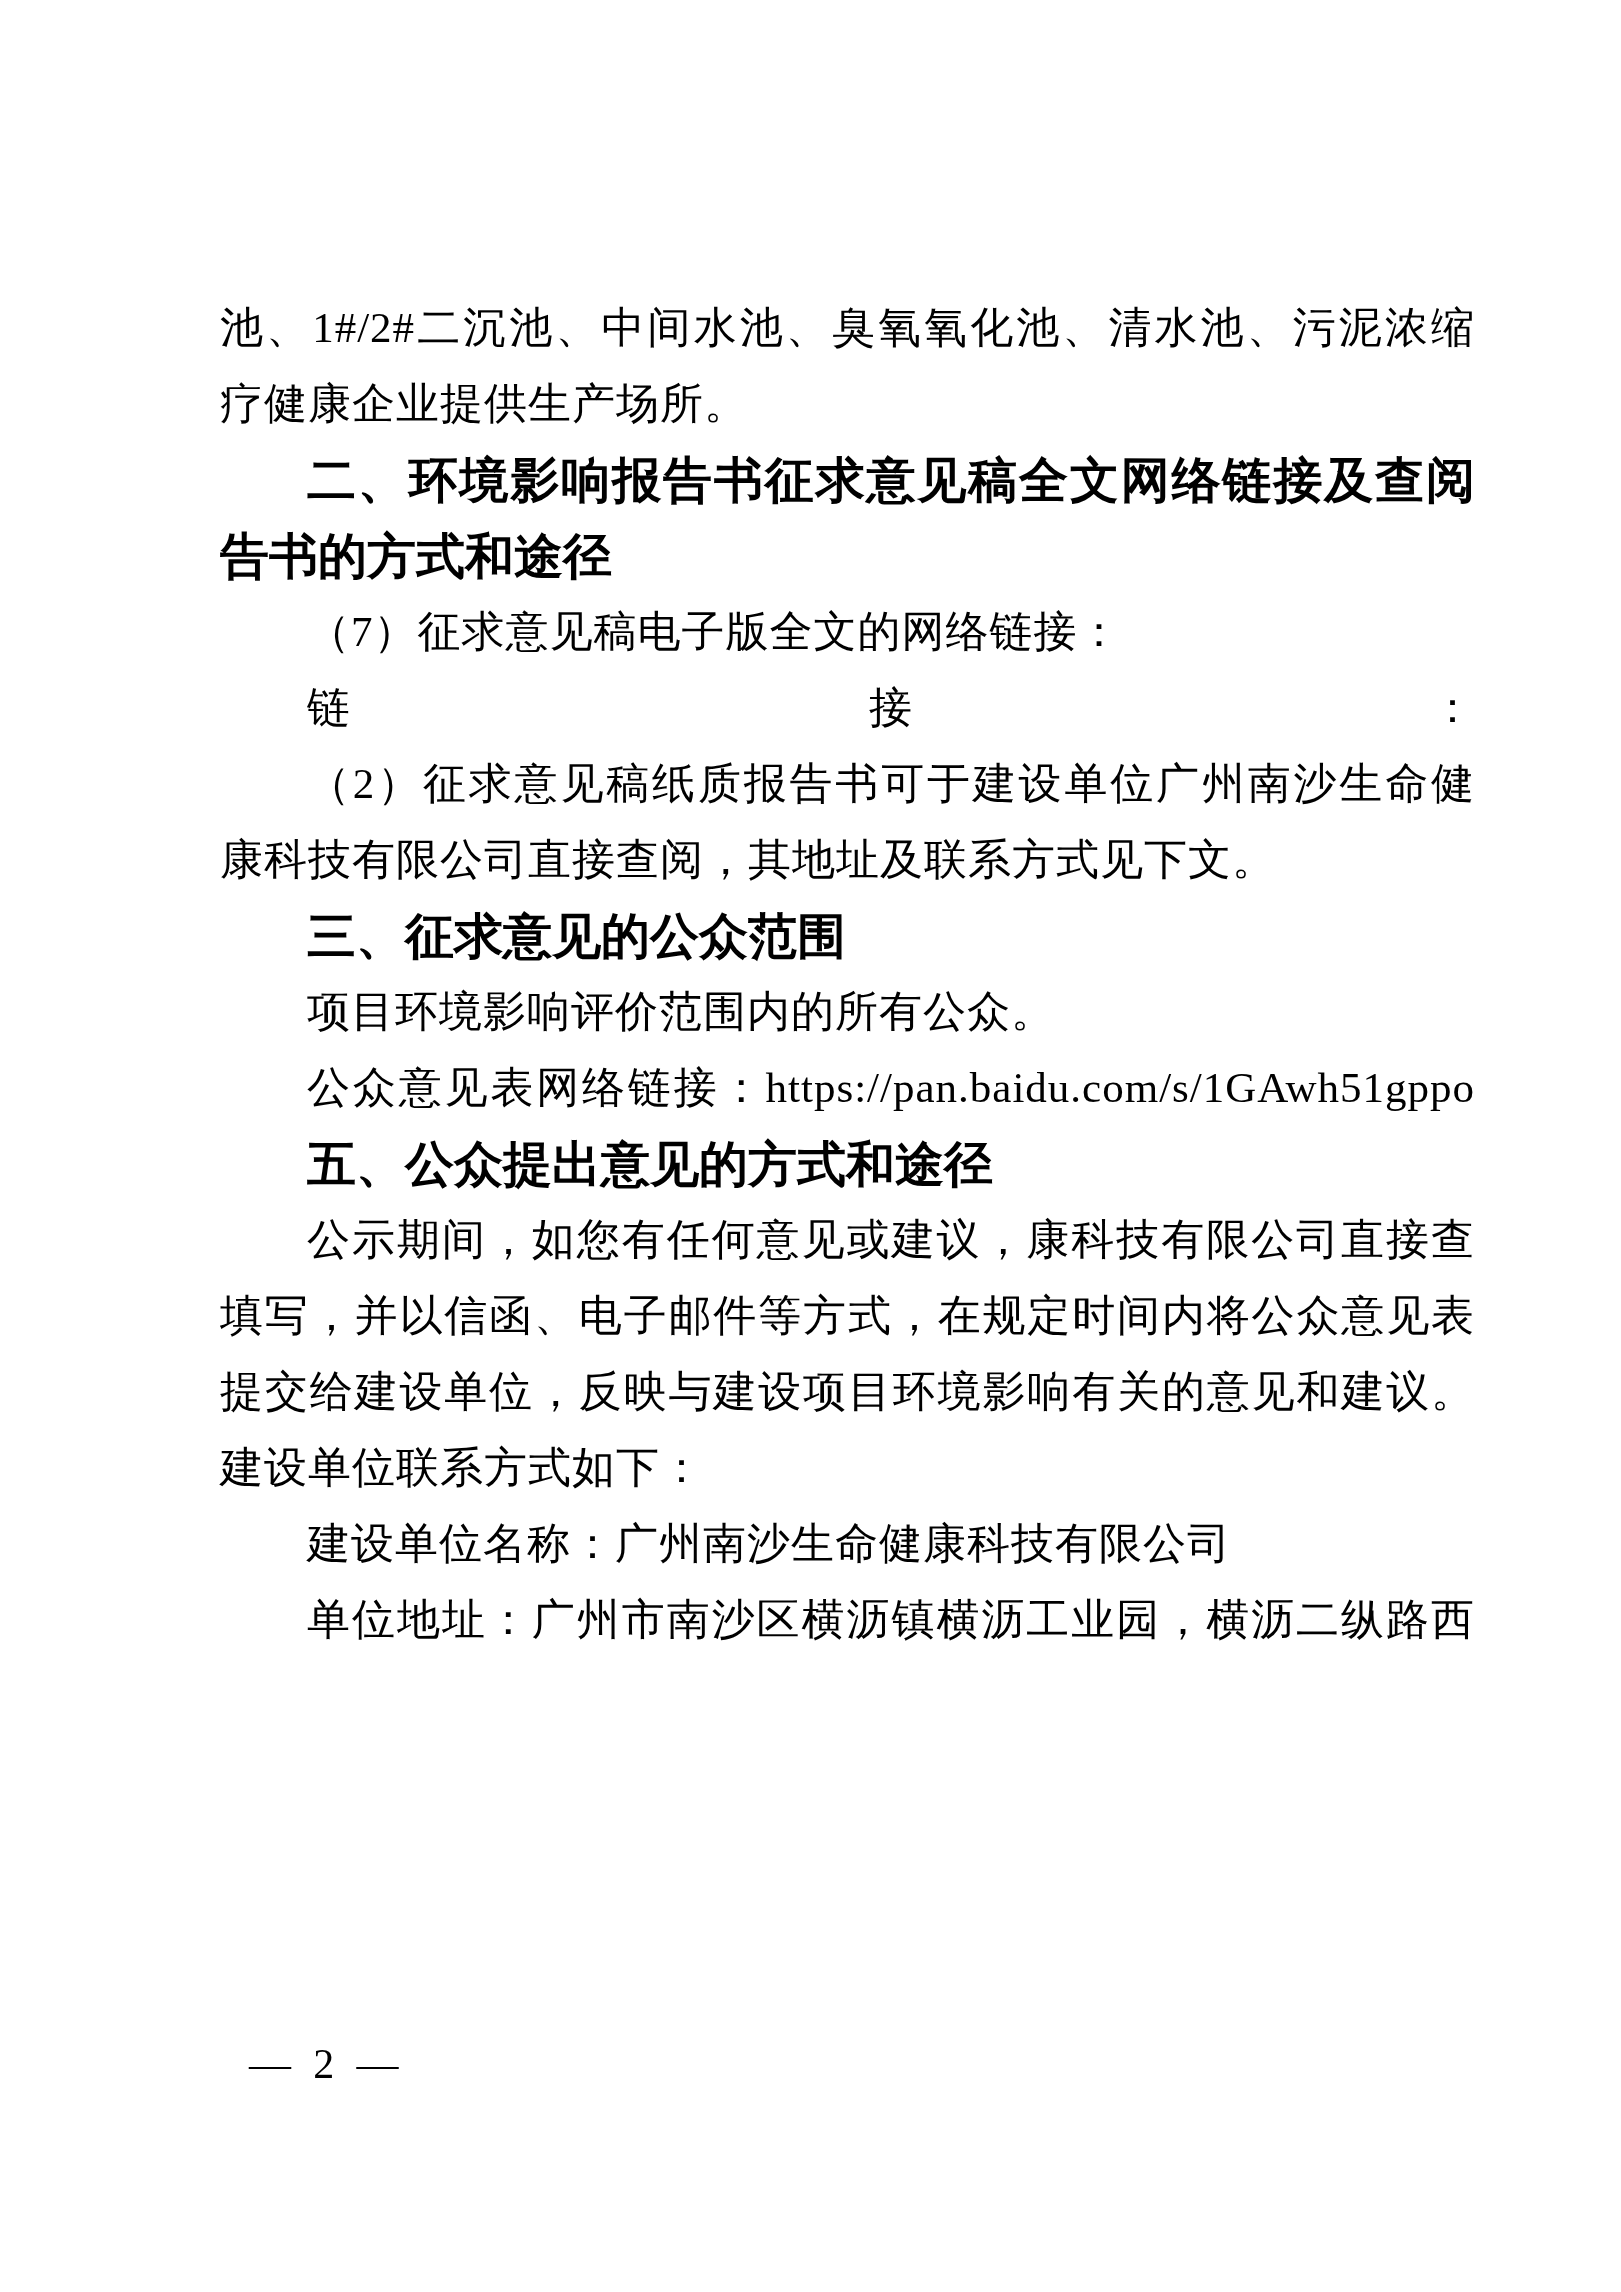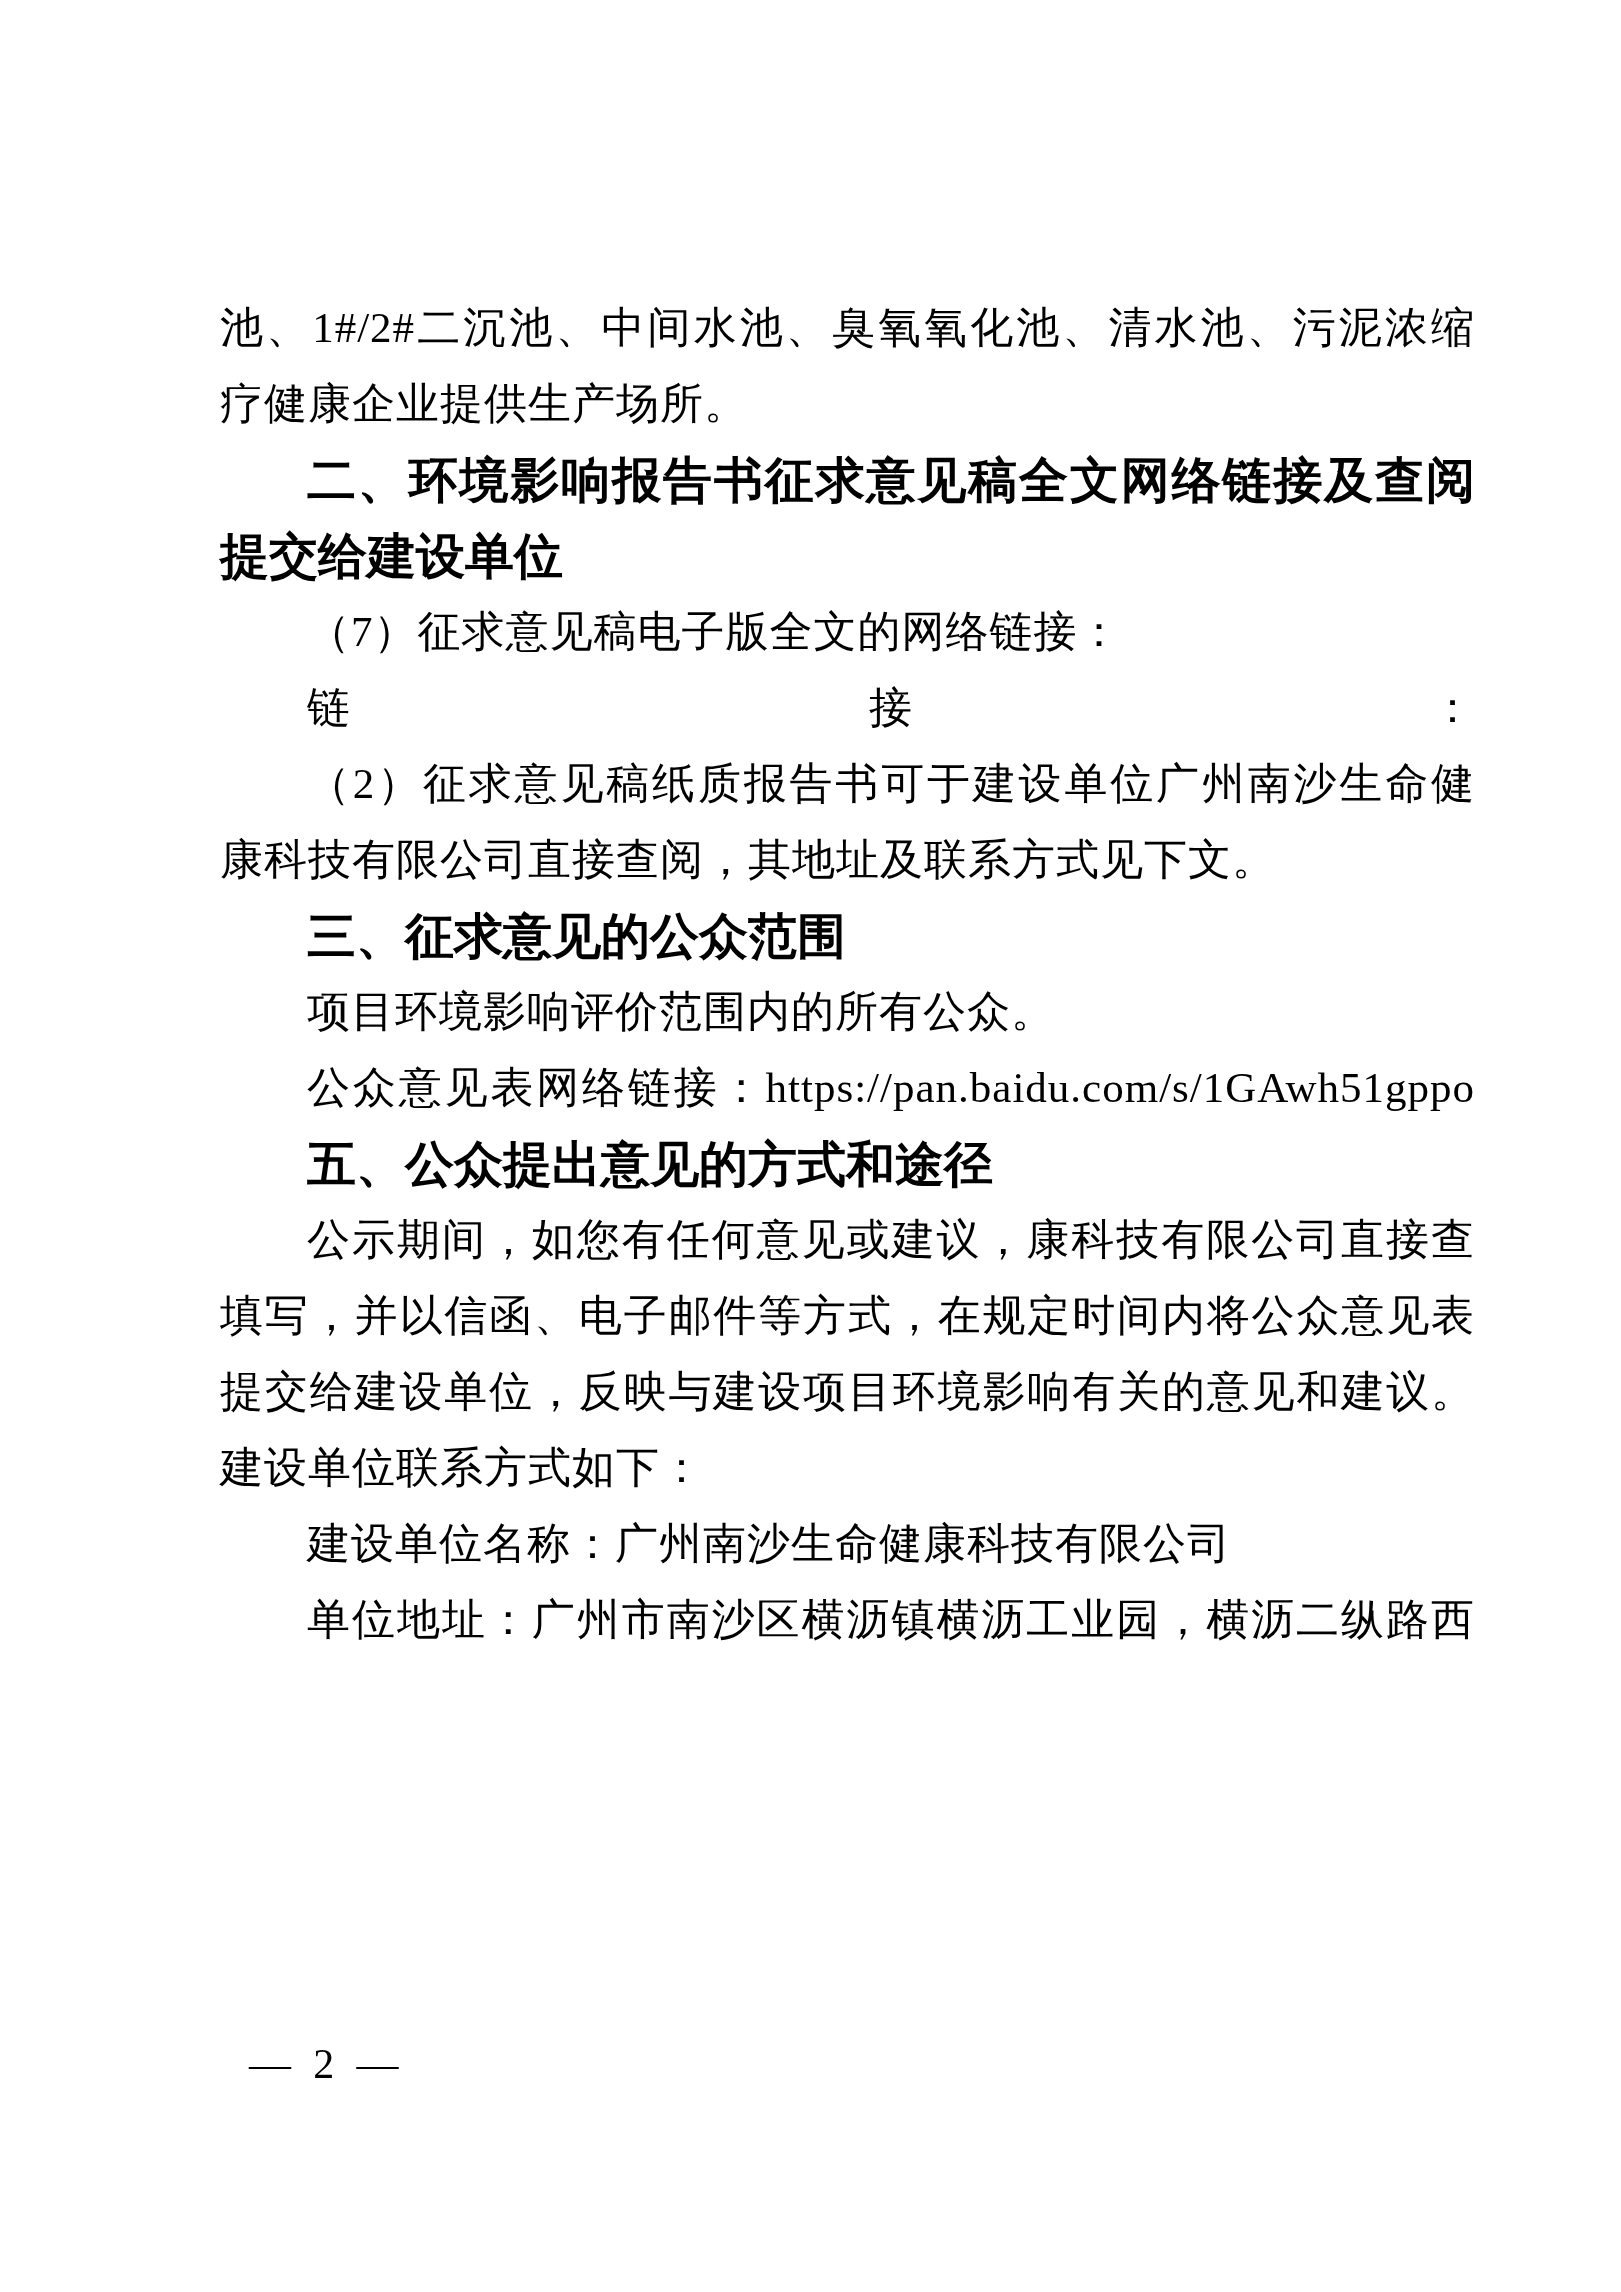--- a/index.html
+++ b/index.html
@@ -58,21 +58,21 @@
   }
 </style>
 </head>
 <body>
 
 <div class="page">
   <div class="content">
     <div class="line fill">池、1#/2#二沉池、中间水池、臭氧氧化池、清水池、污泥浓缩池）。</div>
     <div class="line">疗健康企业提供生产场所。</div>
     <div class="line heading fill indent">二、环境影响报告书征求意见稿全文网络链接及查阅纸质报</div>
-    <div class="line heading">提交给建设单位</div>
+    <div class="line heading">告书的方式和途径</div>
     <div class="line indent">（7）征求意见稿电子版全文的网络链接：</div>
     <div class="line fill indent">链接：https://pan.baidu.com/s/1GAwh51gppoVXVXYxt_bsYQ?</div>
     <div class="line fill indent">（2）征求意见稿纸质报告书可于建设单位广州南沙生命健</div>
     <div class="line">康科技有限公司直接查阅，其地址及联系方式见下文。</div>
     <div class="line heading indent">三、征求意见的公众范围</div>
     <div class="line indent">项目环境影响评价范围内的所有公众。</div>
     <div class="line fill indent">公众意见表网络链接：https://pan.baidu.com/s/1GAwh51gppo</div>
     <div class="line heading indent">五、公众提出意见的方式和途径</div>
     <div class="line fill indent">公示期间，如您有任何意见或建议，康科技有限公司直接查阅</div>
     <div class="line fill">填写，并以信函、电子邮件等方式，在规定时间内将公众意见表</div>

